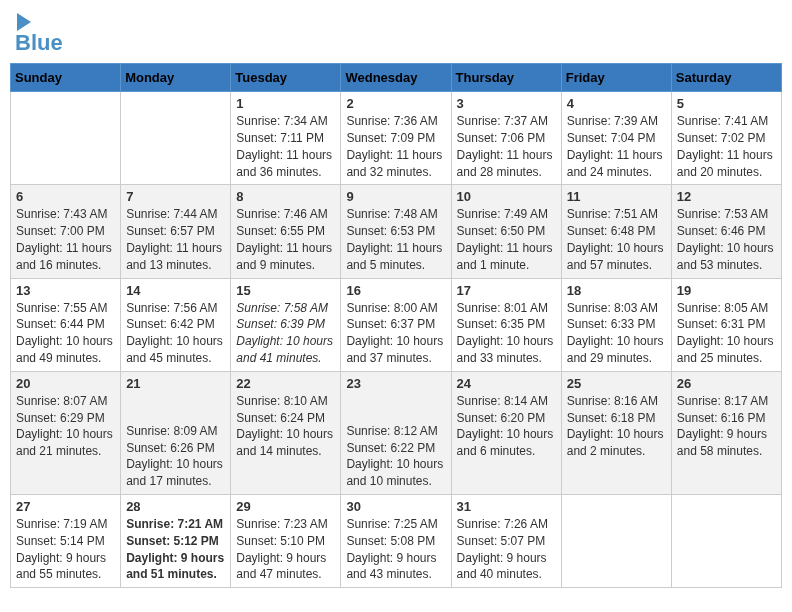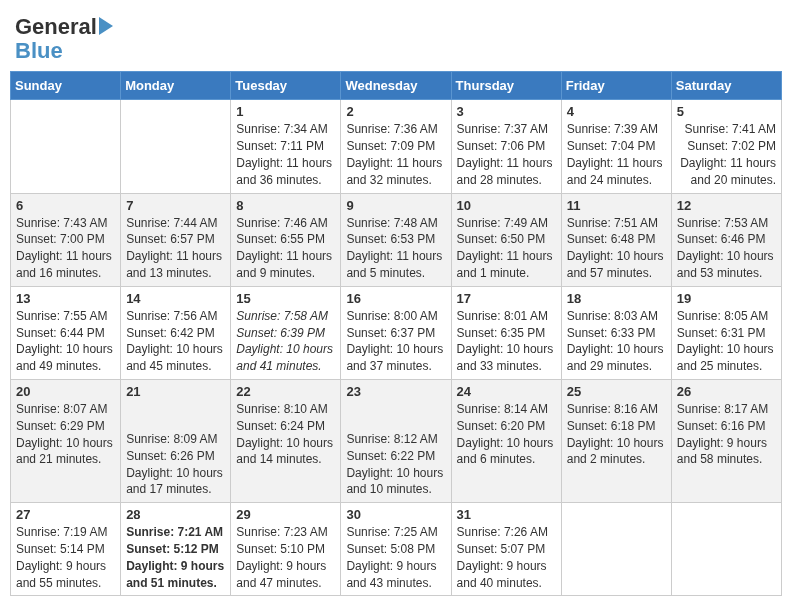--- a/index.html
+++ b/index.html
@@ -49,21 +49,21 @@
       font-size: 16px;
       color: #333;
     }
     table {
       width: 100%;
       border-collapse: collapse;
       table-layout: fixed;
     }
     th {
       background-color: #3a7abf;
-      color: #ffffff;
+      color: #000000;
       font-size: 13px;
       font-weight: bold;
       padding: 6px 4px;
       text-align: left;
       border: 1px solid #5a95d0;
     }
     td {
       border: 1px solid #ccc;
       vertical-align: top;
       padding: 4px 5px;
@@ -95,21 +95,20 @@
       background-color: #f2f2f2;
     }
   </style>
 </head>
 <body>
 
 <div class="header">
   <div class="logo">
     <div>
       <div style="display:flex;align-items:center;">
-        <span class="logo-text">General</span>
         <div class="logo-arrow"></div>
       </div>
       <div style="display:flex;align-items:center;">
         <span class="logo-text" style="color:#4a90c4;">Blue</span>
       </div>
     </div>
   </div>
   <div class="title-block">
     <div class="month-title"></div>
     <div class="location-title"></div>
@@ -155,21 +154,21 @@
         </td>
         <td>
           <span class="day-num">4</span>
           <div class="day-detail" style="white-space: pre-line;">Sunrise: 7:39 AM
 Sunset: 7:04 PM
 Daylight: 11 hours
 and 24 minutes.</div>
         </td>
         <td>
           <span class="day-num">5</span>
-          <div class="day-detail" style="white-space: pre-line; text-align: right;">Sunrise: 7:41 AM
+          <div class="day-detail" style="white-space: pre-line;">Sunrise: 7:41 AM
 Sunset: 7:02 PM
 Daylight: 11 hours
 and 20 minutes.</div>
         </td>
       </tr>
       <tr>
         <td>
           <span class="day-num">6</span>
           <div class="day-detail" style="white-space: pre-line;">Sunrise: 7:43 AM
 Sunset: 7:00 PM

